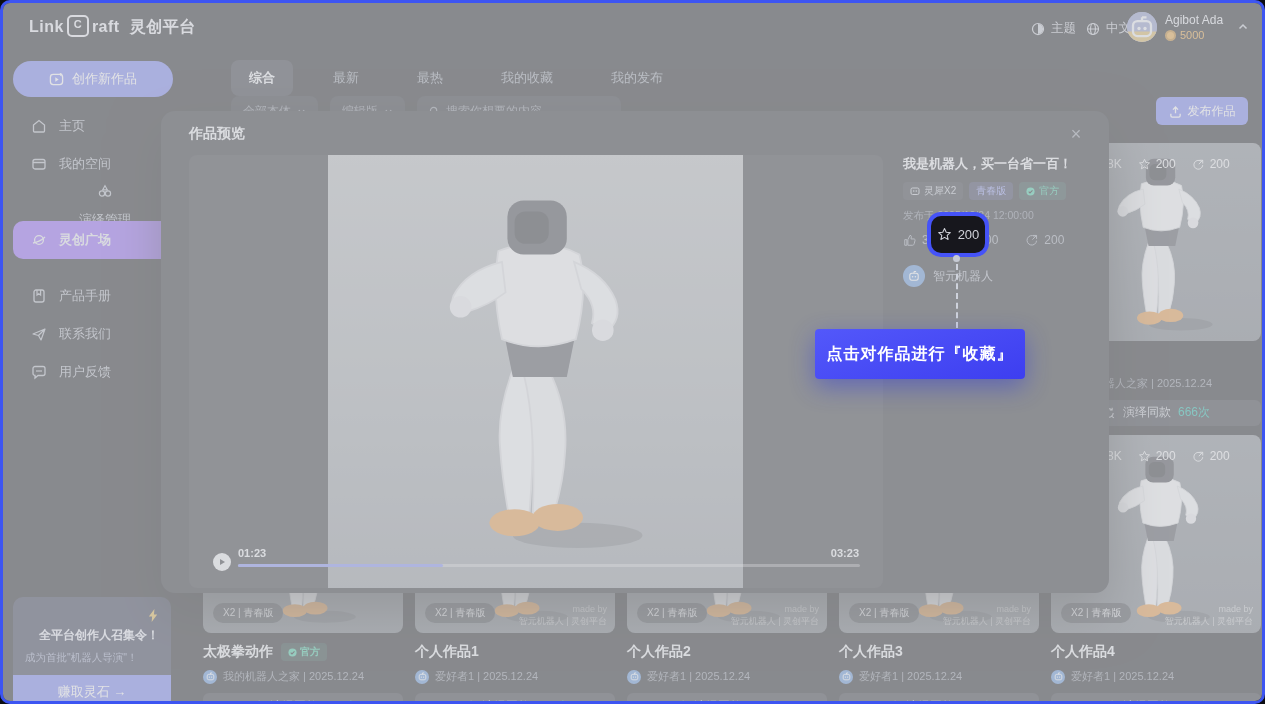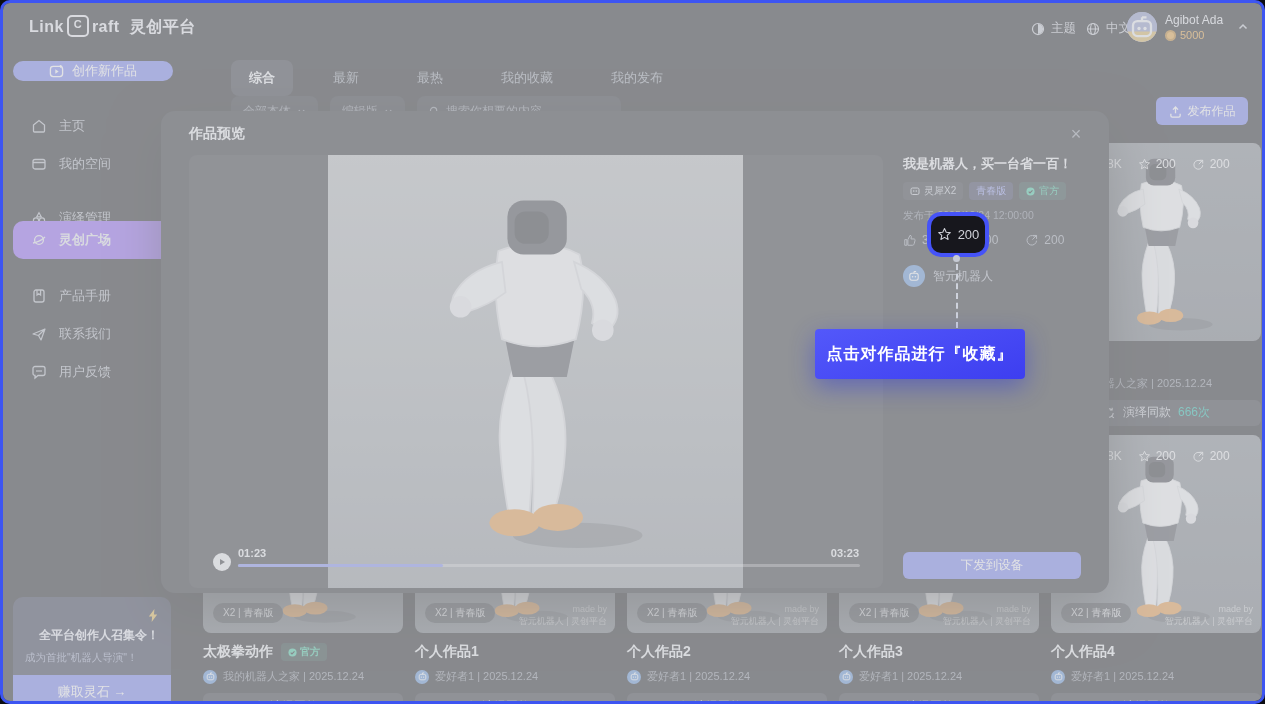--- a/index.html
+++ b/index.html
@@ -14,21 +14,21 @@
   
   .brand{left:26px;top:13px;font-size:16px;font-weight:bold;color:#e9ebf2;letter-spacing:.5px;gap:2px;}
   .brand-box{width:18px;height:18px;border:2px solid #e9ebf2;border-radius:5px;margin:0 1px;
              font-size:11px;line-height:14px;text-align:center;font-weight:bold;position:relative;top:-1px;}
   .brand-cn{margin-left:8px;font-weight:bold;}
   .hdr-item{gap:6px;color:#c3c7d1;font-size:12.5px;cursor:pointer;}
   .avatar{width:30px;height:30px;border-radius:50%;background:#8d97c9;overflow:hidden;position:relative;}
   .coin{width:11px;height:11px;border-radius:50%;background:#e8a33d;border:2px solid #b97d24;box-sizing:border-box;}
 
   
-  .side-btn{left:10px;top:58px;width:160px;height:20px;background:#707cf0;border-radius:18px;
+  .side-btn{left:10px;top:58px;width:160px;height:36px;background:#707cf0;border-radius:18px;
             color:#fff;font-size:13px;justify-content:center;gap:8px;cursor:pointer;}
   .side-item{left:10px;width:148px;height:38px;padding-left:18px;gap:12px;color:#b0b5c0;font-size:13px;border-radius:10px;cursor:pointer;}
   .side-item.active{background:#8b5cf6;color:#e9ebf2;font-weight:bold;}
 
   
   .tab{height:36px;padding:0 18px;font-size:13px;color:#9aa0ac;display:flex;align-items:center;cursor:pointer;}
   .tab.active{background:#2b2e38;border-radius:8px;color:#eef0f4;font-weight:bold;}
   .chip{height:30px;background:#23252d;border-radius:8px;color:#8b919d;font-size:12px;
         display:flex;align-items:center;padding:0 12px;gap:6px;}
   .pub-btn{left:1153px;top:94px;width:92px;height:28px;background:#707cf0;border-radius:6px;color:#fff;
@@ -203,21 +203,21 @@
       </svg>
     <span>主页</span>
   </div>
   <div class="abs row side-item" style="top:142px;">
     <svg class="ic" width="16" height="16" viewBox="0 0 16 16">
         <rect x="2" y="3.5" width="12" height="9.5" rx="2" fill="none" stroke="currentColor" stroke-width="1.3"></rect>
         <path d="M2 6.5h12" stroke="currentColor" stroke-width="1.3"></path>
       </svg>
     <span>我的空间</span>
   </div>
-  <div class="abs row side-item" style="top:196px;">
+  <div class="abs row side-item" style="top:180px;flex-direction:column;">
     <svg class="ic" width="16" height="16" viewBox="0 0 16 16">
         <circle cx="5" cy="10.5" r="2.6" fill="none" stroke="currentColor" stroke-width="1.2"></circle>
         <circle cx="11" cy="10.5" r="2.6" fill="none" stroke="currentColor" stroke-width="1.2"></circle>
         <path d="M8 2.8l2.3 4H5.7z" fill="none" stroke="currentColor" stroke-width="1.2"></path>
       </svg>
     <span>演绎管理</span>
   </div>
   <div class="abs row side-item active" style="top:218px;">
     <svg class="ic" width="16" height="16" viewBox="0 0 16 16">
         <circle cx="8" cy="8" r="4.4" fill="none" stroke="currentColor" stroke-width="1.3"></circle>
@@ -592,21 +592,20 @@
       </div>
       <div class="rp-author">
         <span style="width:22px;height:22px;border-radius:50%;background:#5b8fd6;display:flex;align-items:center;justify-content:center;">
           <svg width="14" height="14" viewBox="0 0 20 20" style="color:#fff">
               <use href="#i-robot-face"></use>
             </svg>
         </span>
         <span>智元机器人</span>
       </div>
     </div>
-    <div class="abs send-btn">下发到设备</div>
   </div>
 
   <div class="abs overlay"></div>
 
   <div class="abs spot-btn">
     <svg class="ic" width="15" height="15" viewBox="0 0 20 20" style="color:#cfd1d8">
         <use href="#i-star"></use>
       </svg>
     <span>200</span>
   </div>

